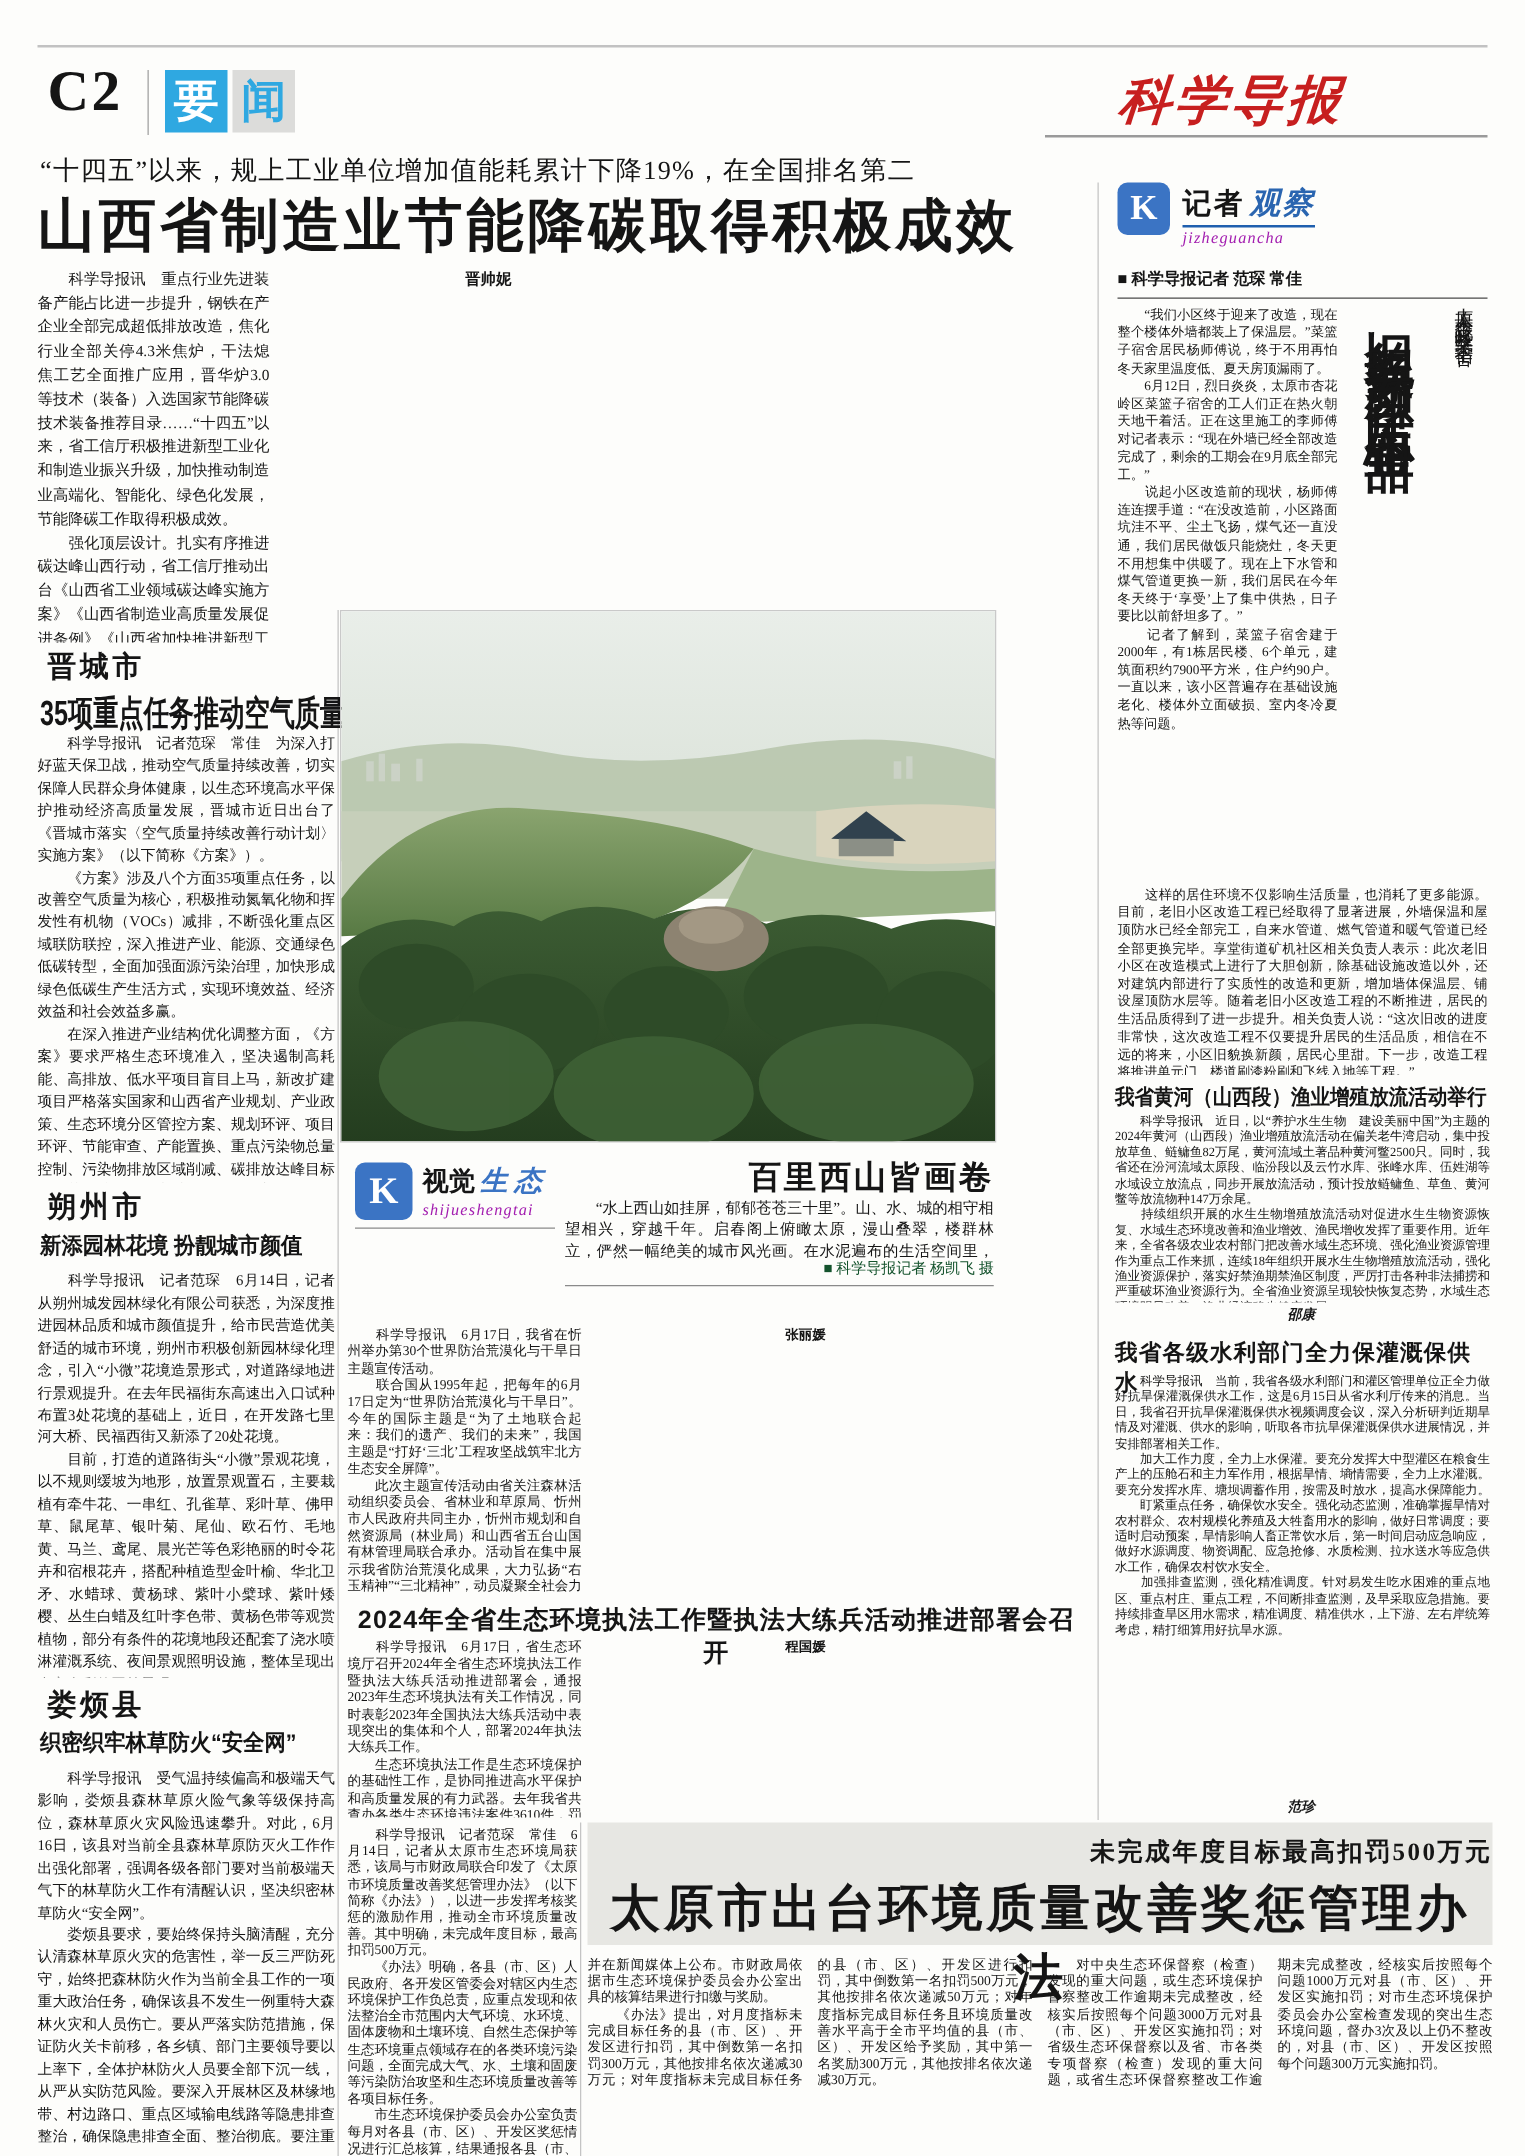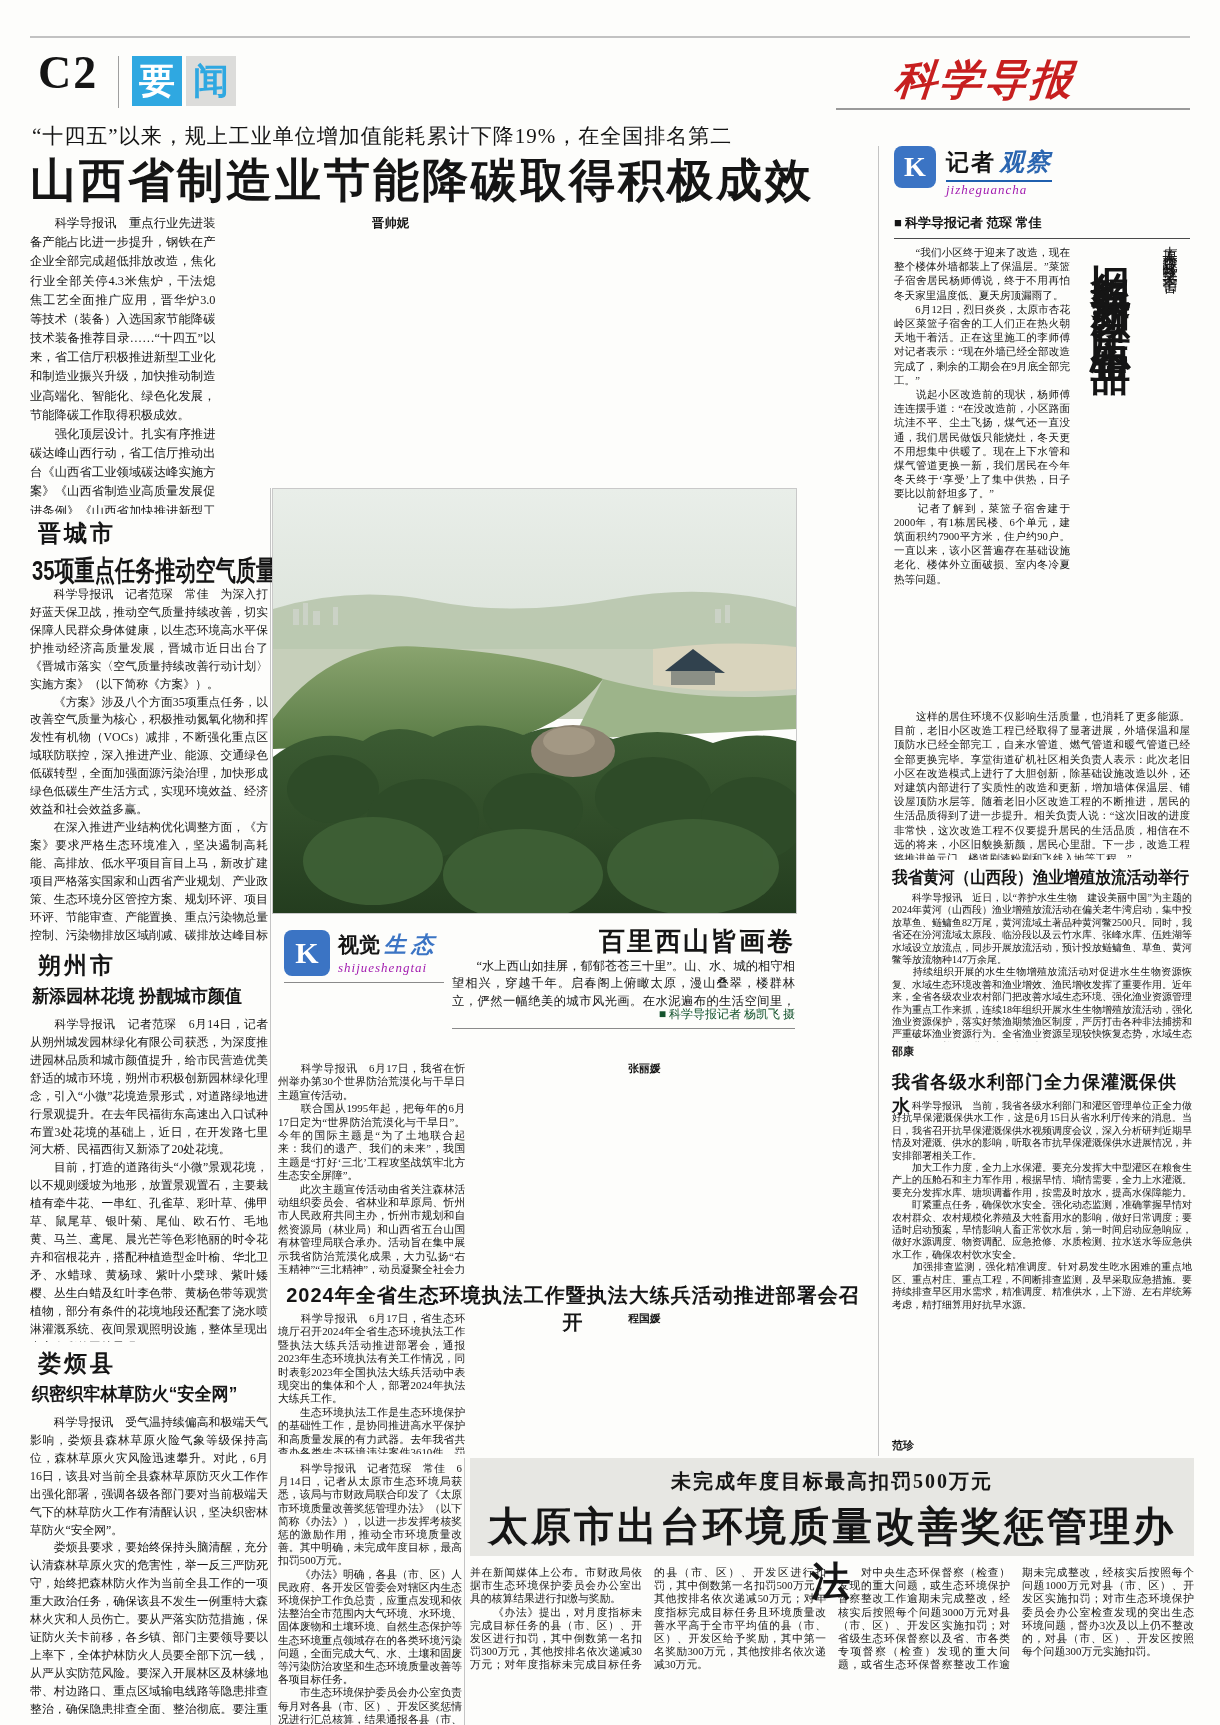--- a/index.html
+++ b/index.html
@@ -48,24 +48,24 @@
   .obs-title-blue{font-size:24px;font-weight:bold;font-style:italic;color:#2a65b0;letter-spacing:2px;}
   .obs-reporter{font-size:13px;font-weight:bold;border-bottom:1px solid #4a4a4a;padding-bottom:6px;}
   .obs-body{font-size:10.6px;line-height:14.2px;}
   .vhead{writing-mode:vertical-rl;font-size:40px;font-weight:bold;letter-spacing:8px;
          font-family:"Liberation Sans",sans-serif;}
   .vsub{writing-mode:vertical-rl;font-size:15px;letter-spacing:3px;}
   
   .righthead{font-size:17px;font-weight:bold;}
   .righthead2{font-size:18px;font-weight:bold;letter-spacing:1px;}
   .rightbody{font-size:10px;line-height:12.4px;}
-  .smallbyline{font-size:11px;font-weight:bold;text-align:left;}
+  .smallbyline{font-size:11px;font-weight:bold;text-align:center;font-style:italic;}
   
   .box{background:#e7e7e3;}
-  .boxkicker{font-size:20px;font-weight:bold;text-align:center;letter-spacing:2px;}
+  .boxkicker{font-size:20px;font-weight:bold;text-align:right;letter-spacing:2px;}
   .boxhead{font-size:40px;font-weight:bold;text-align:center;letter-spacing:3px;}
   .bottombody{column-count:4;column-gap:12px;font-size:10.8px;line-height:13.2px;}
   .bottomleft{font-size:10.8px;line-height:13.2px;}
 </style>
 </head>
 <body>
 
 <div class="page">
 
   <div class="abs hrule" style="left:30px;top:36px;width:1160px;height:2px;background:#c2c2c2;"></div>

